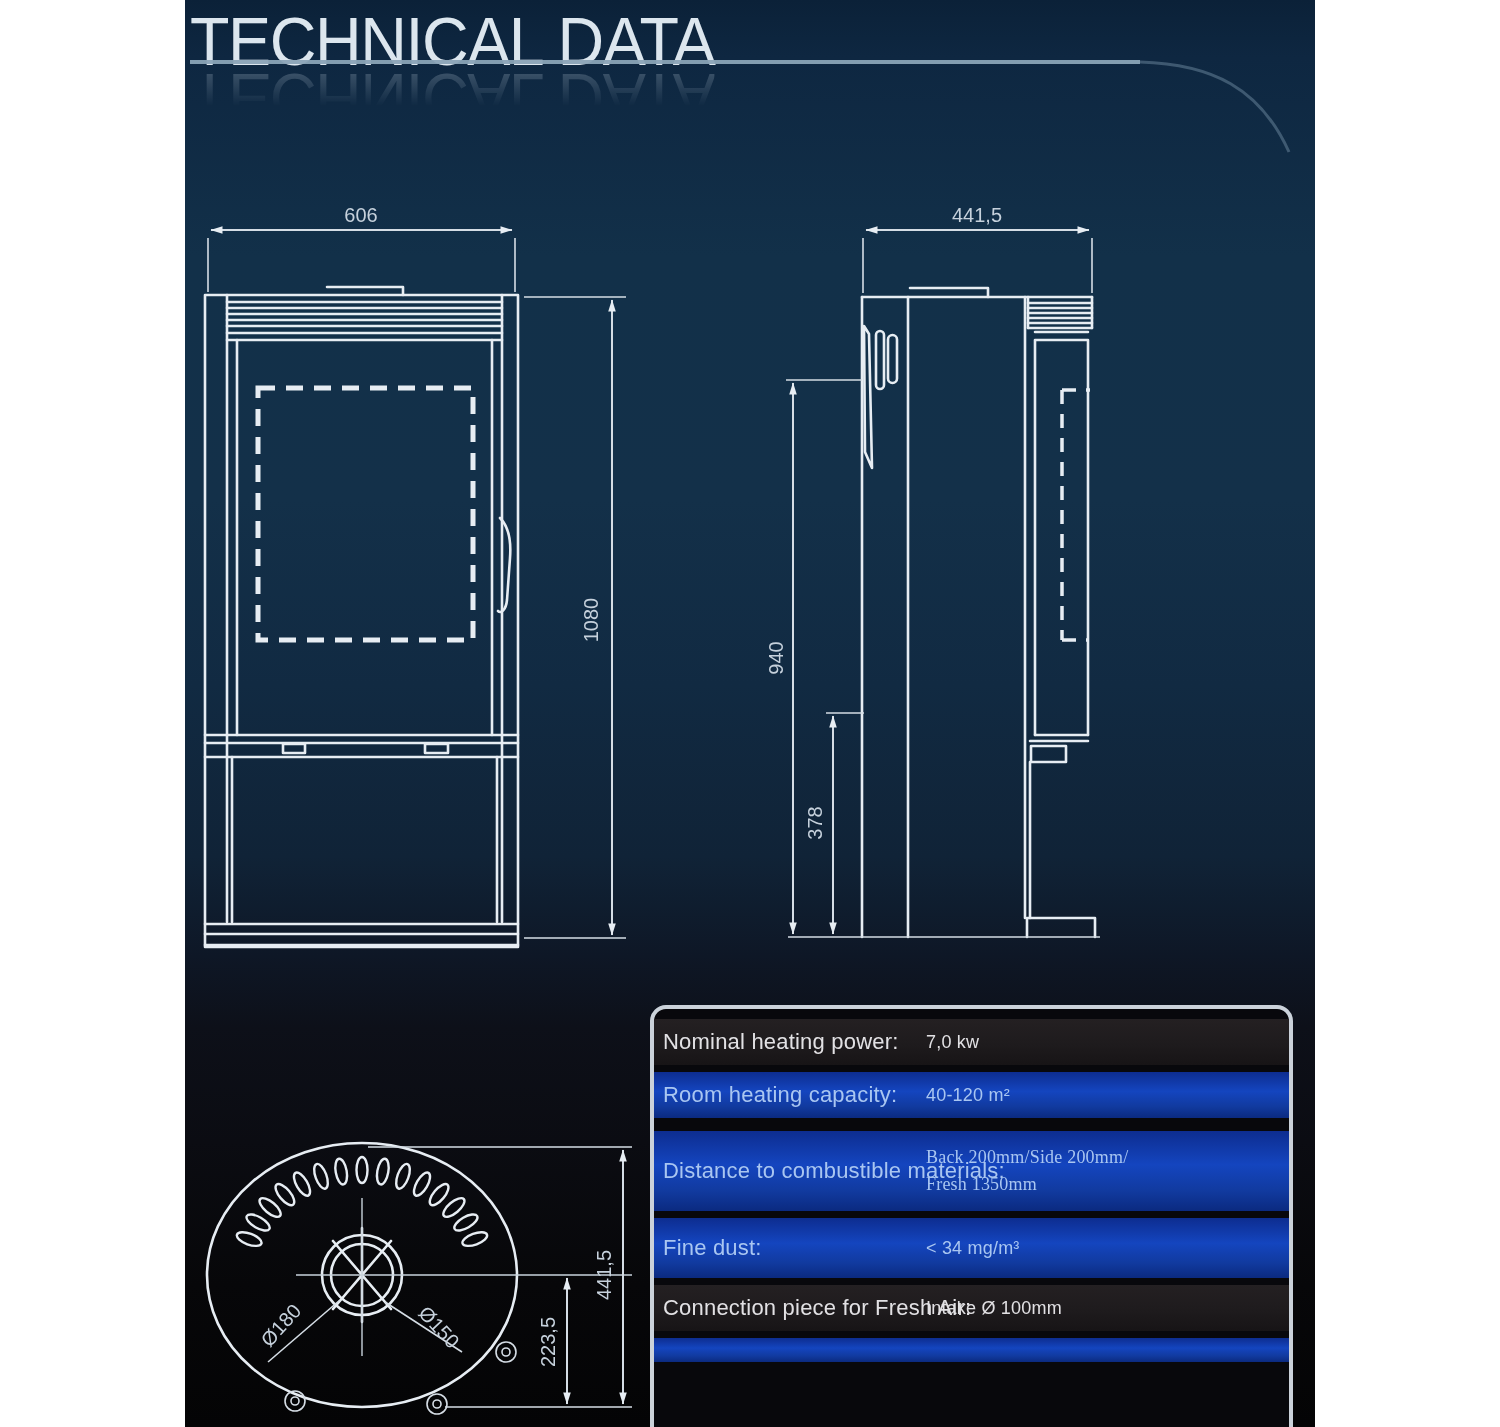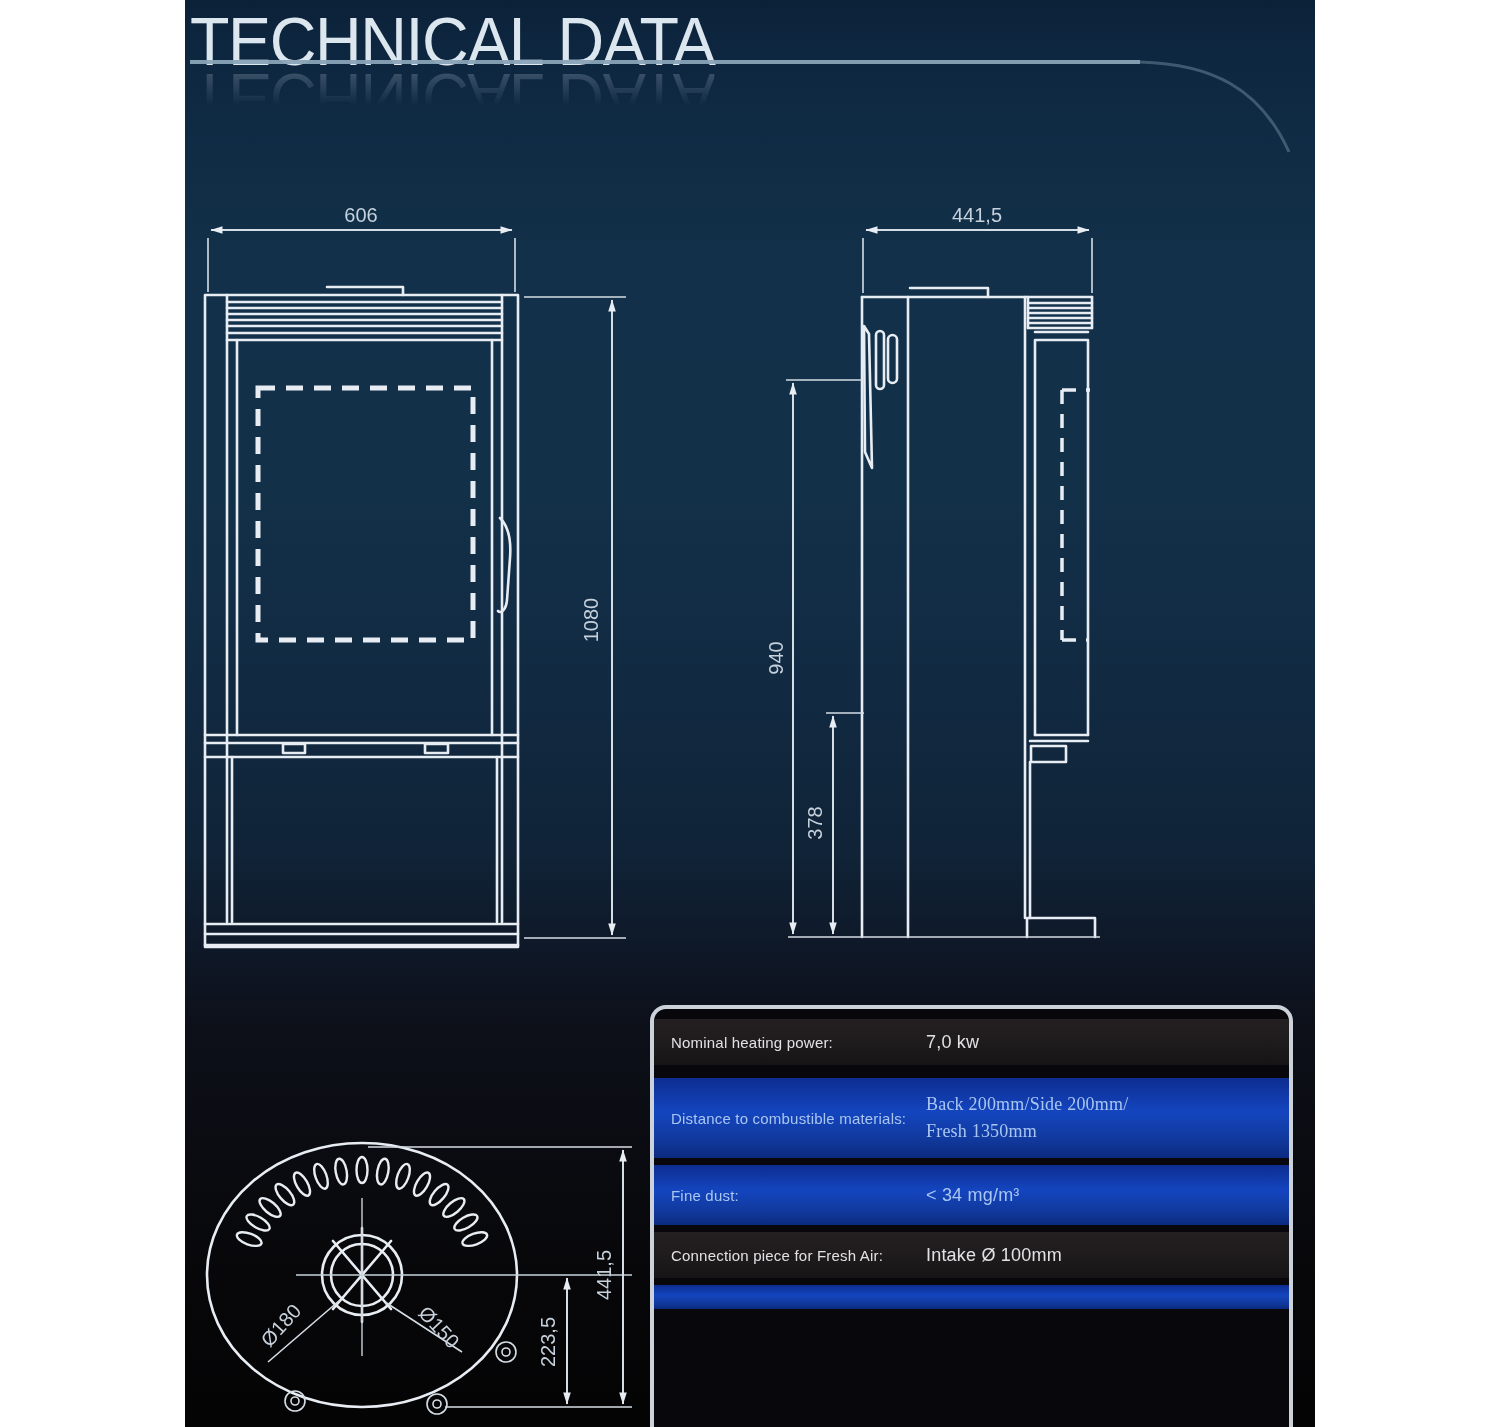--- a/index.html
+++ b/index.html
@@ -20,21 +20,21 @@
   svg.overlay{position:absolute;left:0;top:0;pointer-events:none;}
 
   
   .spec-table{position:absolute;left:650px;top:1005px;width:643px;height:440px;
      box-sizing:border-box;background:#08080c;border:4px solid var(--border,#cbd2da);
      border-radius:16px;overflow:hidden;padding-top:10px;}
   .spec-row{position:relative;display:flex;align-items:center;margin-bottom:7px;}
   .spec-row.dark{background:linear-gradient(180deg,#242022 0%, #1e1b1d 55%, #171416 100%);}
   .spec-row.blue{background:linear-gradient(180deg,#0d2d90 0%, var(--row-blue,#1445bf) 42%, #113a9f 75%, #0b2a80 100%);}
   .h-s{height:46px;} .h-m{height:60px;} .h-l{height:80px;margin-top:13px;} .h-x{height:24px;margin-bottom:0;}
-  .spec-label{padding-left:17px;font-size:15px;letter-spacing:.2px;}
+  .spec-label{padding-left:9px;font-size:22px;letter-spacing:.2px;}
   .spec-value{position:absolute;left:272px;font-size:18px;letter-spacing:.2px;}
   .spec-value.two-line span{display:block;line-height:27px;font-family:Liberation Serif, serif;}
   .spec-row.dark .spec-label,.spec-row.dark .spec-value{color:#e2e1e4;}
   .spec-row.blue .spec-label,.spec-row.blue .spec-value{color:#a9c6f1;}
 
   
   .ln{stroke:#e7edf3;stroke-width:2.6;fill:none;stroke-linecap:round;stroke-linejoin:round;}
   .thin{stroke:#d5dde5;stroke-width:1.6;fill:none;}
   .dim-line{stroke:#d5dde5;stroke-width:2;fill:none;}
   .dash{stroke:#e7edf3;stroke-width:5;fill:none;stroke-dasharray:17 11;}
@@ -164,20 +164,24 @@
       <path class="dim-line" d="M567,1278 V1404" marker-start="url(#arr)" marker-end="url(#arr)"></path>
       <text class="dim" x="555" y="1342" text-anchor="middle" transform="rotate(-90 555 1342)">223,5</text>
     </g>
   </svg>
 
   <div class="spec-table">
     <div class="spec-row dark h-s">
       <span class="spec-label">Nominal heating power:</span>
       <span class="spec-value">7,0 kw</span>
     </div>
+    <div class="spec-row blue h-s">
+      <span class="spec-label">Room heating capacity:</span>
+      <span class="spec-value">40-120 m²</span>
+    </div>
     <div class="spec-row blue h-l">
       <span class="spec-label">Distance to combustible materials:</span>
       <span class="spec-value two-line">
         <span>Back 200mm/Side 200mm/</span>
         <span>Fresh 1350mm</span>
       </span>
     </div>
     <div class="spec-row blue h-m">
       <span class="spec-label">Fine dust:</span>
       <span class="spec-value">&lt; 34 mg/m³</span>

